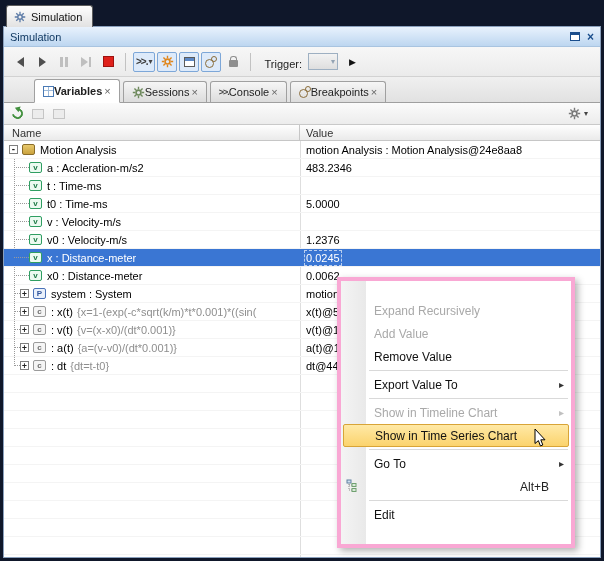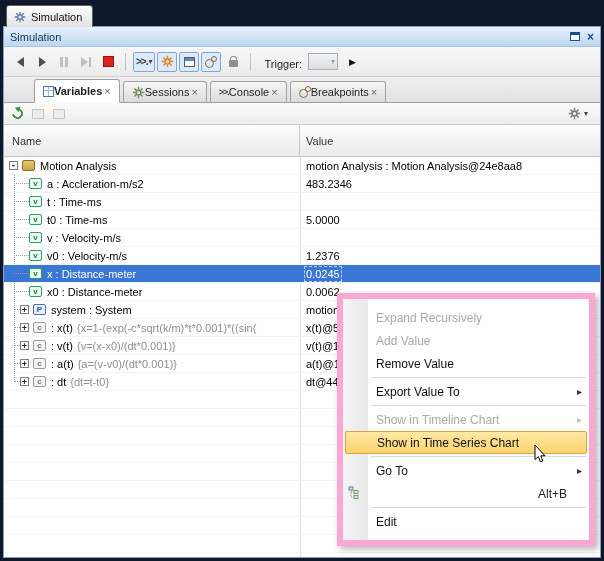--- a/index.html
+++ b/index.html
@@ -70,21 +70,21 @@
   
   .subbar{height:22px;flex:none;background:linear-gradient(#fbfbfb,#ececec);border-bottom:1px solid #c9c9c9;
     display:flex;align-items:center;padding:0 8px;gap:9px}
   .refresh{width:11px;height:11px;border:2px solid #43913f;border-left-color:transparent;border-radius:50%;
     transform:rotate(35deg);position:relative}
   .refresh::after{content:"";position:absolute;left:-5px;top:-3px;border:3px solid transparent;border-right:5px solid #43913f;transform:rotate(-15deg)}
   .sub-dis{width:12px;height:10px;background:#ececec;border:1px solid #c5c5c5}
   .sub-right{margin-left:auto;display:flex;align-items:center;gap:2px;padding-right:4px}
 
   
-  .ghead{height:32px;flex:none;display:flex;background:linear-gradient(#fefefe,#eaeaea);
+  .ghead{height:16px;flex:none;display:flex;background:linear-gradient(#fefefe,#eaeaea);
     border-bottom:1px solid #c6c6c6;font-size:11px;color:#333}
   .ghead .h1{width:296px;flex:none;display:flex;align-items:center;padding-left:8px;border-right:1px solid #c6c6c6}
   .ghead .h2{flex:1;display:flex;align-items:center;padding-left:6px}
 
   
   .gbody{flex:1;position:relative;overflow:hidden;background:#fff}
   .vline{position:absolute;left:296px;top:0;bottom:0;width:0;border-left:1px solid #dedede;z-index:0}
   .trunk{position:absolute;left:10px;top:18px;height:207px;width:0;border-left:1px dotted #9a9a9a;z-index:0}
   .row{position:relative;z-index:1;height:18px;display:flex;font-size:11px;color:#000;border-bottom:1px solid #f4f4f4}
   .row.selected{background:#3a76d3;color:#fff}
@@ -99,22 +99,22 @@
   .tree-ic{flex:none;width:13px;height:11px;border-radius:2px;font:700 8px/10px "Liberation Sans",sans-serif;
     text-align:center;margin-right:5px;background:#fff}
   .ic-variable{border:1px solid #2f9e62;color:#1d7a46;background:#ecfaf1}
   .ic-constraint{border:1px solid #9b9b9b;color:#6f6f6f;background:#f5f5f5}
   .ic-part{border:1px solid #4a72b8;color:#2f549c;background:#e9f0fb}
   .ic-analysis{border:1px solid #8a6d2a;background:linear-gradient(#e8c96d,#caa23e)}
   .nm{margin-right:4px}
   .fm{color:#8e8e8e}
 
   
-  .menu{position:absolute;left:333px;top:136px;width:258px;background:#fff;border:6px solid #f9a8d4;
-    box-shadow:3px 3px 7px rgba(0,0,0,.3);padding:7px 0;z-index:10;font-size:12px;color:#111}
+  .menu{position:absolute;left:333px;top:136px;width:238px;background:#fff;border:4px solid #f9a8d4;
+    box-shadow:3px 3px 7px rgba(0,0,0,.3);padding:18px 0;z-index:10;font-size:12px;color:#111}
   .menu::before{content:"";position:absolute;left:0;top:0;bottom:0;width:25px;
     background:linear-gradient(to right,#f4f4f4,#e9e9e9)}
   .mi{position:relative;height:23px;display:flex;align-items:center;padding-left:33px;padding-right:8px}
   .mi .sc{margin-left:auto;padding-right:14px;color:#222}
   .mi .arr{position:absolute;right:7px;font-size:10px;color:#333}
   .mi.disabled{color:#a9a9a9}
   .mi.disabled .arr{color:#c0c0c0}
   .mi.hi{background:linear-gradient(#ffe9a6,#fbd36d);border:1px solid #d8a437;border-radius:2px;margin:0 2px;padding-left:31px}
   .sep{height:1px;background:#d9d9d9;margin:2px 3px 2px 28px;position:relative}
   .ct{position:absolute;left:5px;top:4px}

